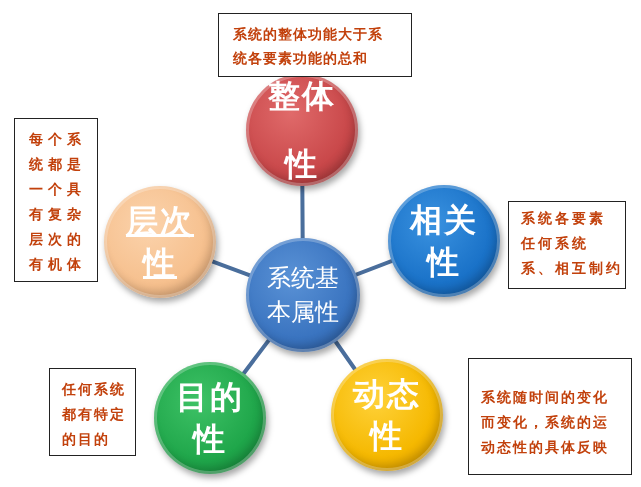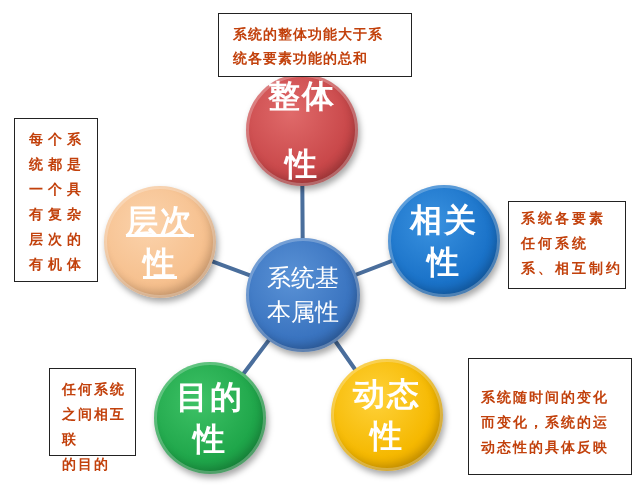--- a/index.html
+++ b/index.html
@@ -74,21 +74,21 @@
 </div>
 
 <div class="box" style="left:508px; top:201px; width:118px; height:88px; padding:4px 0 0 12px; line-height:25px; letter-spacing:3px;">
   <span>系统各要素</span>
   <span>任何系统</span>
   <span>系、相互制约</span>
 </div>
 
 <div class="box" style="left:49px; top:368px; width:87px; height:88px; padding:9px 0 0 12px; line-height:25px; letter-spacing:2px;font-family:Liberation Mono, monospace;">
   <span>任何系统</span>
-  <span>之间相互联</span>
+  <span>都有特定</span>
   <span>的目的</span>
 </div>
 
 <div class="box" style="left:468px; top:358px; width:164px; height:117px; padding:26px 0 0 12px; line-height:25px; letter-spacing:2px;">
   <span>系统随时间的变化</span>
   <span>而变化，系统的运</span>
   <span>动态性的具体反映</span>
 </div>
 
 </body></html>

